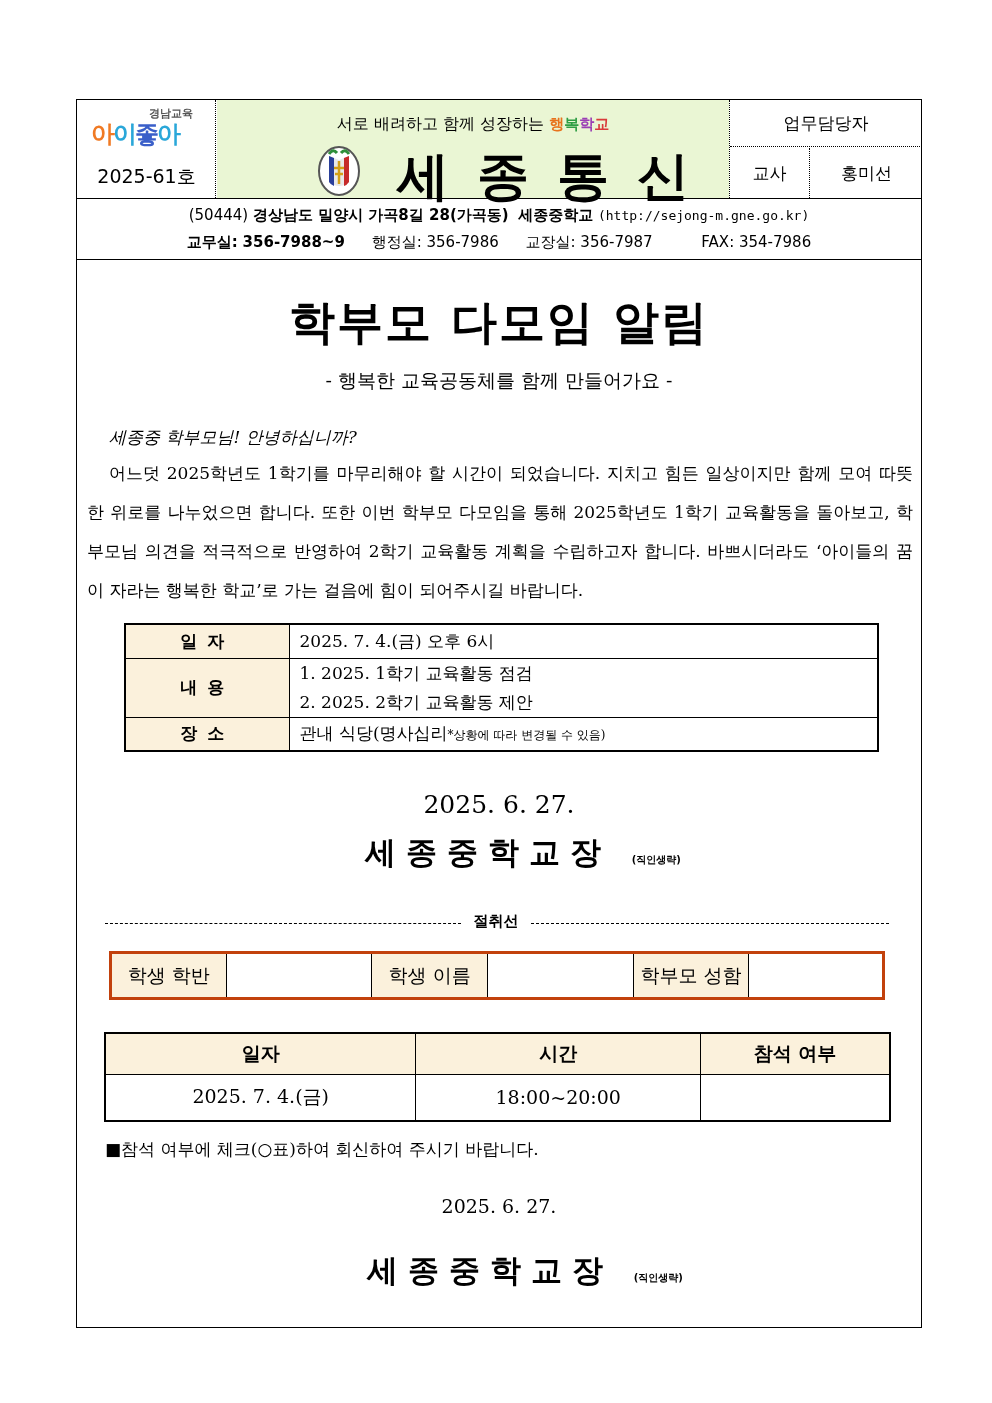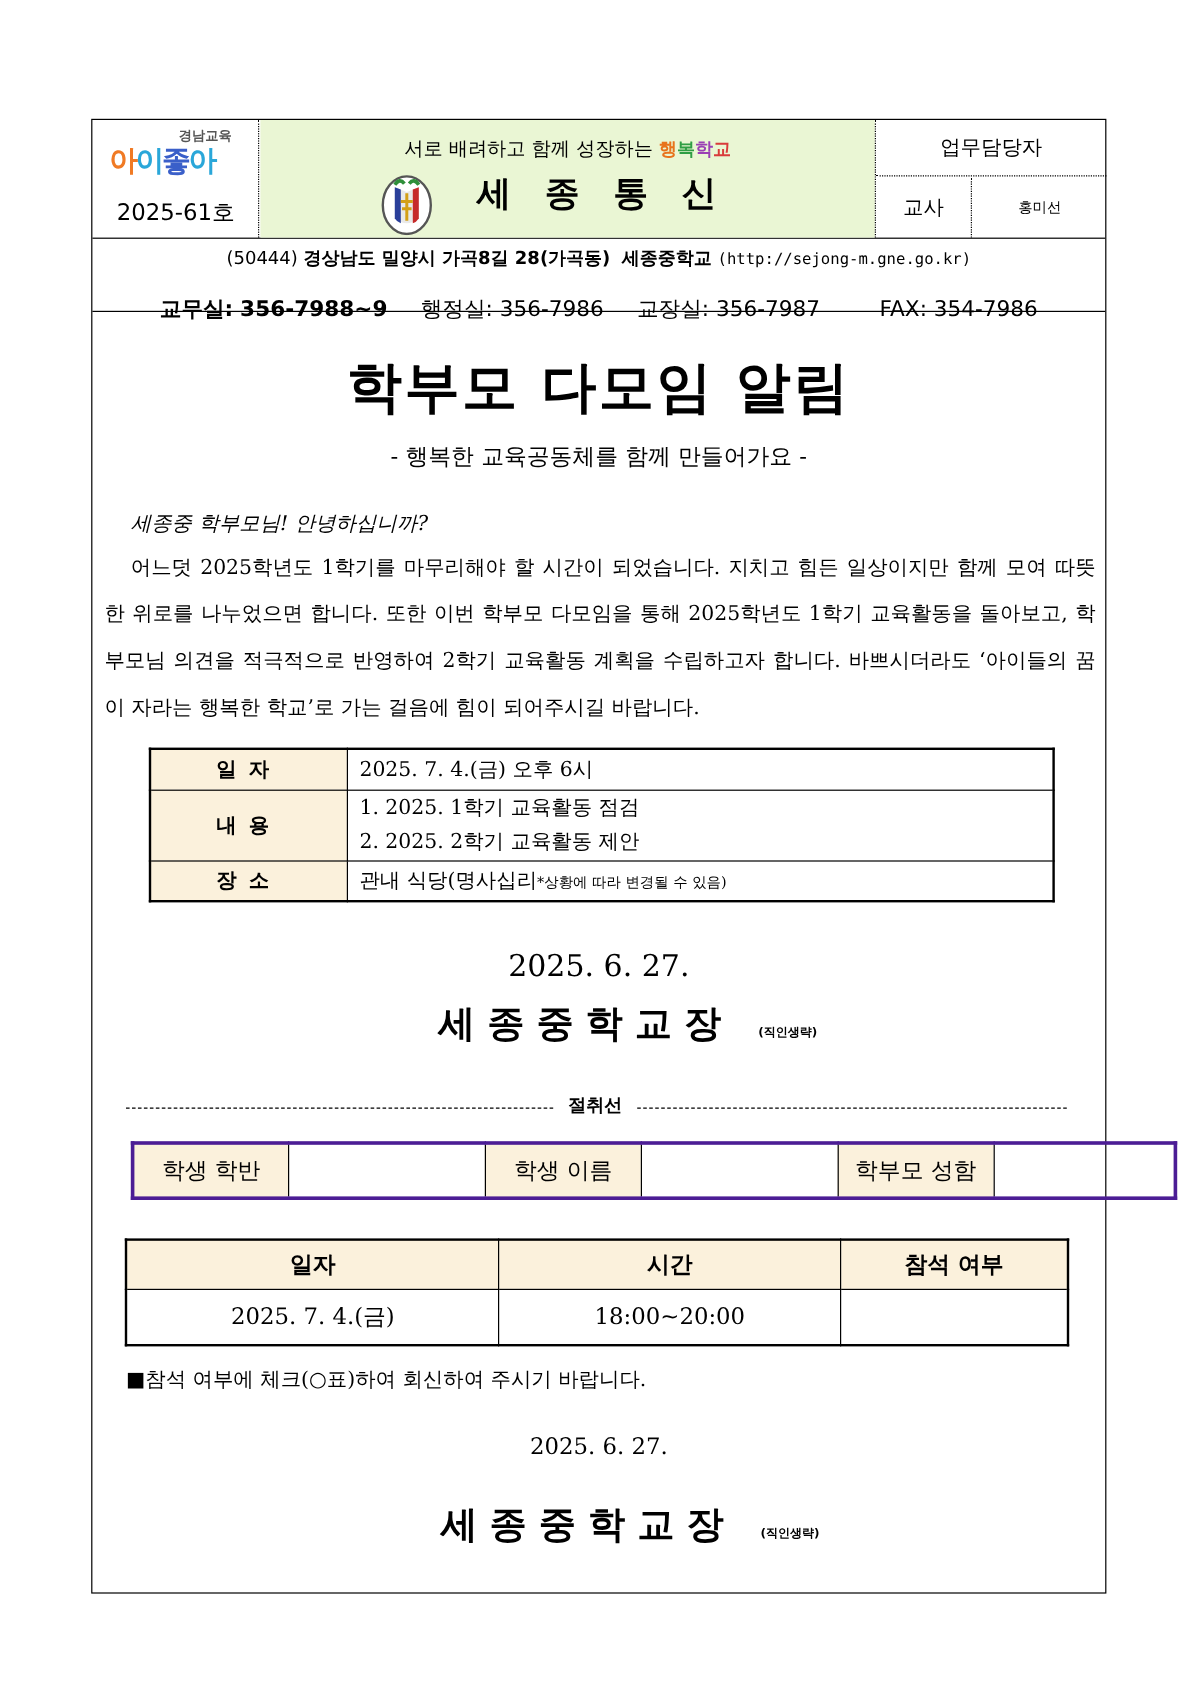--- a/index.html
+++ b/index.html
@@ -20,29 +20,29 @@
   .logo .main { position: absolute; left: 0; top: 12px; font-size: 24px; font-weight: bold; letter-spacing: -2px; }
   .logo .main span:nth-child(1) { color: #f07a24; }
   .logo .main span:nth-child(2) { color: #2aa7d9; }
   .logo .main span:nth-child(3) { color: #3a5fc9; }
   .logo .main span:nth-child(4) { color: #2aa7d9; }
   .issue { position: absolute; left: 0; top: 64px; width: 139px; text-align: center; font-size: 19px; }
   .hdr-mid { position: absolute; left: 140px; top: 0; width: 512px; height: 98px; background: #eaf6d4; }
   .slogan { position: absolute; left: 0; top: 14px; width: 512px; text-align: center; font-size: 16px; }
   .slogan .hb span { font-weight: bold; font-size: 15px; }
   .emblem { position: absolute; left: 100px; top: 44px; width: 44px; height: 52px; }
-  .bigtitle { position: absolute; left: 180px; top: 42px; font-family: "DejaVu Serif", "Liberation Serif", serif; font-size: 29px; font-weight: bold; letter-spacing: 28px; }
+  .bigtitle { position: absolute; left: 180px; top: 42px; font-family: "DejaVu Serif", "Liberation Serif", serif; font-size: 52px; font-weight: bold; letter-spacing: 28px; }
   .hdr-right { position: absolute; left: 652px; top: 0; width: 192px; height: 98px; border-left: 1px dotted #000; padding-left: 24px; }
   .hr-top { position: absolute; left: 0; top: 0; width: 192px; height: 47px; border-bottom: 1px dotted #000; text-align: center; line-height: 46px; font-size: 17px; }
   .hr-b1 { position: absolute; left: 0; top: 48px; width: 80px; height: 50px; border-right: 1px dotted #000; text-align: center; line-height: 50px; font-size: 17px; }
-  .hr-b2 { position: absolute; left: 81px; top: 48px; width: 111px; height: 50px; text-align: center; line-height: 50px; font-size: 12px; }
+  .hr-b2 { position: absolute; left: 81px; top: 48px; width: 111px; height: 50px; text-align: center; line-height: 50px; font-size: 17px; }
   .addr { position: absolute; left: 0; top: 100px; width: 844px; height: 60px; border-bottom: 1px solid #000; text-align: center; }
   .addr1 { position: absolute; top: 6px; width: 844px; font-size: 15px; }
   .addr1 .url { font-family: "DejaVu Sans Mono", monospace; font-size: 13px; }
-  .addr2 { position: absolute; top: 45px; width: 844px; font-size: 18px; }
+  .addr2 { position: absolute; top: 33px; width: 844px; font-size: 15px; }
   .addr2 .gap { display: inline-block; width: 22px; }
   .b { font-weight: bold; text-align: center; }
 
   .doc-title { position: absolute; left: 0; top: 192px; width: 844px; text-align: center; font-size: 46px; font-weight: bold; letter-spacing: 2px; }
   .doc-sub { position: absolute; left: 0; top: 268px; width: 844px; text-align: center; font-family: "DejaVu Serif", serif; font-size: 19px; }
   .body-text { position: absolute; left: 10px; top: 320px; width: 826px; font-family: "DejaVu Serif", serif; font-size: 17px; line-height: 39px; text-align: justify; }
   .body-text p { margin: 0; }
   .greet { padding-left: 22px; line-height: 34px !important; font-style: italic; }
   .indent { text-indent: 22px; }
 
@@ -53,21 +53,21 @@
   .note { font-size: 12px; }
 
   .date1 { position: absolute; left: 0; top: 690px; width: 844px; text-align: center; font-family: "DejaVu Serif", serif; font-size: 25px; }
   .sign1 { position: absolute; left: 288px; top: 732px; font-size: 31px; font-weight: bold; letter-spacing: 10px; }
   .sign-note { font-size: 10px; font-weight: bold; letter-spacing: 0; }
 
   .cutline { position: absolute; left: 28px; top: 812px; width: 784px; height: 20px; }
   .cutline .dash { position: absolute; top: 11px; height: 0; border-top: 1px dashed #000; }
   .cutline .lbl { position: absolute; left: 360px; top: 0; width: 62px; text-align: center; font-size: 15px; font-weight: bold; background: #fff; }
 
-  table.reply { position: absolute; left: 32px; top: 851px; width: 872px; border-collapse: collapse; border: 3px solid #4c1d95; font-size: 19px; font-family: "DejaVu Serif", serif; }
+  table.reply { position: absolute; left: 32px; top: 851px; width: 776px; border-collapse: collapse; border: 3px solid #c2410c; font-size: 19px; font-family: "DejaVu Serif", serif; }
   table.reply td { border: 1px solid #000; height: 46px; }
   table.reply td.lbl { background: #fbf1dc; text-align: center; width: 115px; }
   table.reply td.val { width: 145px; }
 
   table.attend { position: absolute; left: 27px; top: 932px; width: 787px; border-collapse: collapse; border: 2px solid #000; font-family: "DejaVu Serif", serif; font-size: 19px; }
   table.attend td { border: 1px solid #000; text-align: center; height: 42px; }
   table.attend tr.h td { background: #fbf1dc; font-weight: bold; height: 41px; }
   table.attend tr.r td { height: 47px; }
   .bullet-note { position: absolute; left: 28px; top: 1038px; font-family: "DejaVu Serif", serif; font-size: 17px; }
   .date2 { position: absolute; left: 0; top: 1095px; width: 844px; text-align: center; font-family: "DejaVu Serif", serif; font-size: 19px; }

